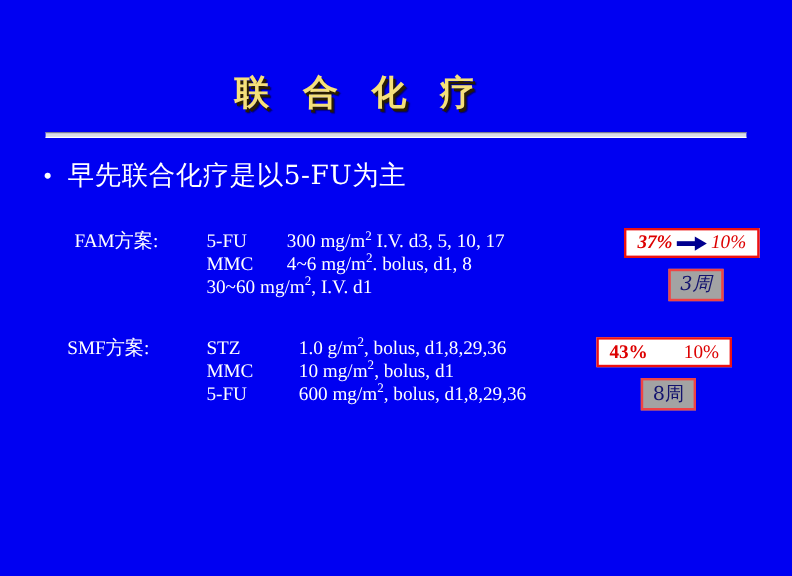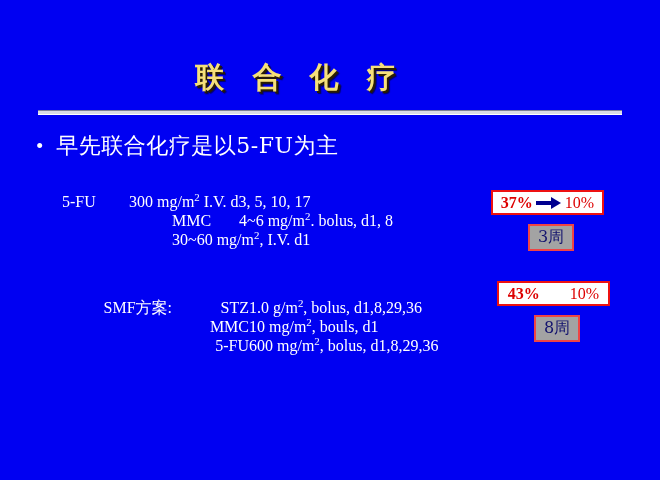--- a/index.html
+++ b/index.html
@@ -69,21 +69,21 @@
 
   
   .regimen {
     position: absolute;
     color: #ffffff;
     font-family: "Liberation Serif", serif;
     font-size: 16px;
     white-space: nowrap;
   }
   #regimen-fam { top: 192px; left: 62px; }
-  #regimen-smf { top: 298px; left: 56px; text-align: right; }
+  #regimen-smf { top: 281px; left: 56px; }
 
   .reg-line {
     display: flex;
     align-items: baseline;
     height: 19px;
     line-height: 19px;
   }
   .reg-label {
     display: inline-block;
     font-size: 16px;
@@ -103,21 +103,21 @@
     font-size: 16px;
   }
   sup {
     font-size: 0.68em;
     vertical-align: super;
     line-height: 0;
   }
 
   
   .resp-group { position: absolute; }
-  #resp-group-1 { top: 190px; left: 491px; }
+  #resp-group-1 { top: 190px; left: 520px; font-style: italic; }
   #resp-group-2 { top: 281px; left: 497px; }
 
   .resp-box {
     width: 113px;
     height: 25px;
     background: #ffffff;
     border: 2px solid #ee1111;
     box-sizing: border-box;
     display: flex;
     align-items: center;
@@ -190,20 +190,21 @@
 
 <div class="title-rule"></div>
 
 <div class="bullet-row">
   <span class="bullet-dot">•</span>
   <span class="bullet-text">早先联合化疗是以5-FU为主</span>
 </div>
 
 <div class="regimen" id="regimen-fam">
   <div class="reg-line">
+    <span class="reg-label">FAM方案:</span>
     <span class="reg-drug">5-FU</span>
     <span class="reg-dose"><span>300 mg/m</span><sup>2</sup><span> I.V. d3, 5, 10, 17</span></span>
   </div>
   <div class="reg-line">
     <span class="reg-label"></span>
     <span class="reg-drug">MMC</span>
     <span class="reg-dose"><span>4~6 mg/m</span><sup>2</sup><span>. bolus, d1, 8</span></span>
   </div>
   <div class="reg-line">
     <span class="reg-label"></span>
@@ -213,21 +214,21 @@
 
 <div class="regimen" id="regimen-smf">
   <div class="reg-line">
     <span class="reg-label">SMF方案:</span>
     <span class="reg-drug">STZ</span>
     <span class="reg-dose"><span>1.0 g/m</span><sup>2</sup><span>, bolus, d1,8,29,36</span></span>
   </div>
   <div class="reg-line">
     <span class="reg-label"></span>
     <span class="reg-drug">MMC</span>
-    <span class="reg-dose"><span>10 mg/m</span><sup>2</sup><span>, bouls, d1</span></span>
+    <span class="reg-dose"><span>10 mg/m</span><sup>2</sup><span>, bolus, d1</span></span>
   </div>
   <div class="reg-line">
     <span class="reg-label"></span>
     <span class="reg-drug">5-FU</span>
     <span class="reg-dose"><span>600 mg/m</span><sup>2</sup><span>, bolus, d1,8,29,36</span></span>
   </div>
 </div>
 
 <div class="resp-group" id="resp-group-1">
   <div class="resp-box">

